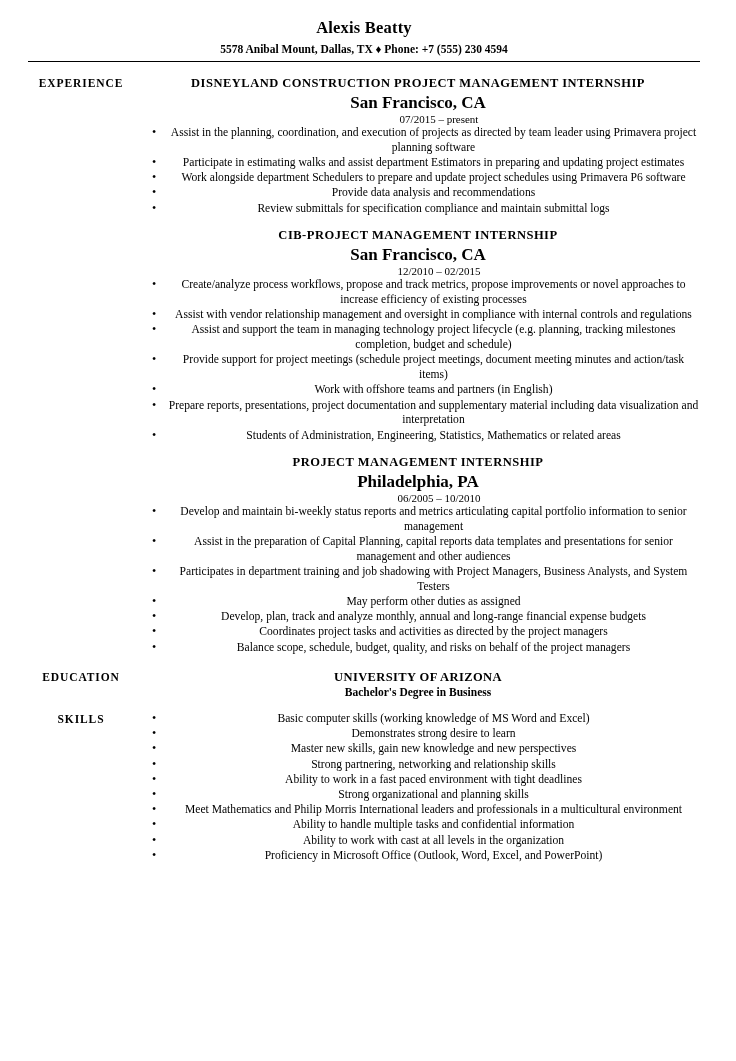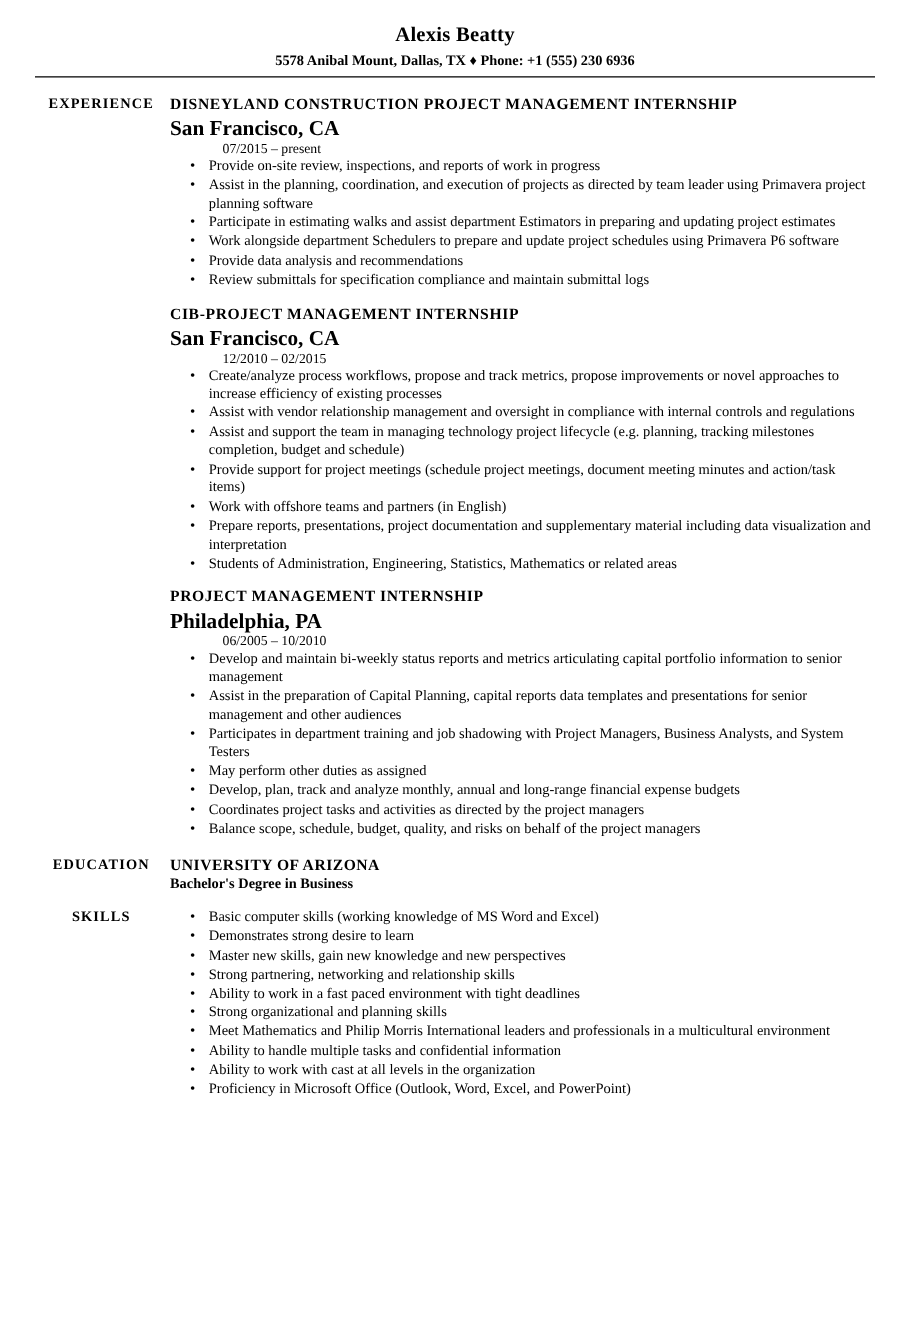--- a/index.html
+++ b/index.html
@@ -49,20 +49,21 @@
     flex: 0 0 106px;
     font-size: 11.5px;
     font-weight: bold;
     letter-spacing: 0.9px;
     text-align: center;
     padding-top: 1px;
   }
   .section-body {
     flex: 1 1 auto;
     padding-left: 2px;
+    text-align: center;
   }
   .job {
     margin-bottom: 12px;
   }
   .job:last-child { margin-bottom: 0; }
   .job-title {
     font-size: 12.5px;
     font-weight: bold;
     letter-spacing: 0.5px;
     margin-bottom: 2px;
@@ -108,33 +109,32 @@
   }
   .spacer-education { height: 14px; }
   .spacer-skills { height: 14px; }
 </style>
 </head>
 <body>
 
 <div class="page">
 
   <div class="resume-name">Alexis Beatty</div>
-  <div class="resume-contact">5578 Anibal Mount, Dallas, TX ♦ Phone: +1 (555) 230 6936</div>
+  <div class="resume-contact">5578 Anibal Mount, Dallas, TX ♦ Phone: +7 (555) 230 4594</div>
   <hr class="header-rule">
 
   <div class="section">
     <div class="section-label">EXPERIENCE</div>
     <div class="section-body">
 
       <div class="job">
         <div class="job-title">DISNEYLAND CONSTRUCTION PROJECT MANAGEMENT INTERNSHIP</div>
         <div class="job-location">San Francisco, CA</div>
         <div class="job-dates">07/2015 – present</div>
         <ul class="bullets">
-          <li>Provide on-site review, inspections, and reports of work in progress</li>
           <li>Assist in the planning, coordination, and execution of projects as directed by team leader using Primavera project planning software</li>
           <li>Participate in estimating walks and assist department Estimators in preparing and updating project estimates</li>
           <li>Work alongside department Schedulers to prepare and update project schedules using Primavera P6 software</li>
           <li>Provide data analysis and recommendations</li>
           <li>Review submittals for specification compliance and maintain submittal logs</li>
         </ul>
       </div>
 
       <div class="job">
         <div class="job-title">CIB-PROJECT MANAGEMENT INTERNSHIP</div>

